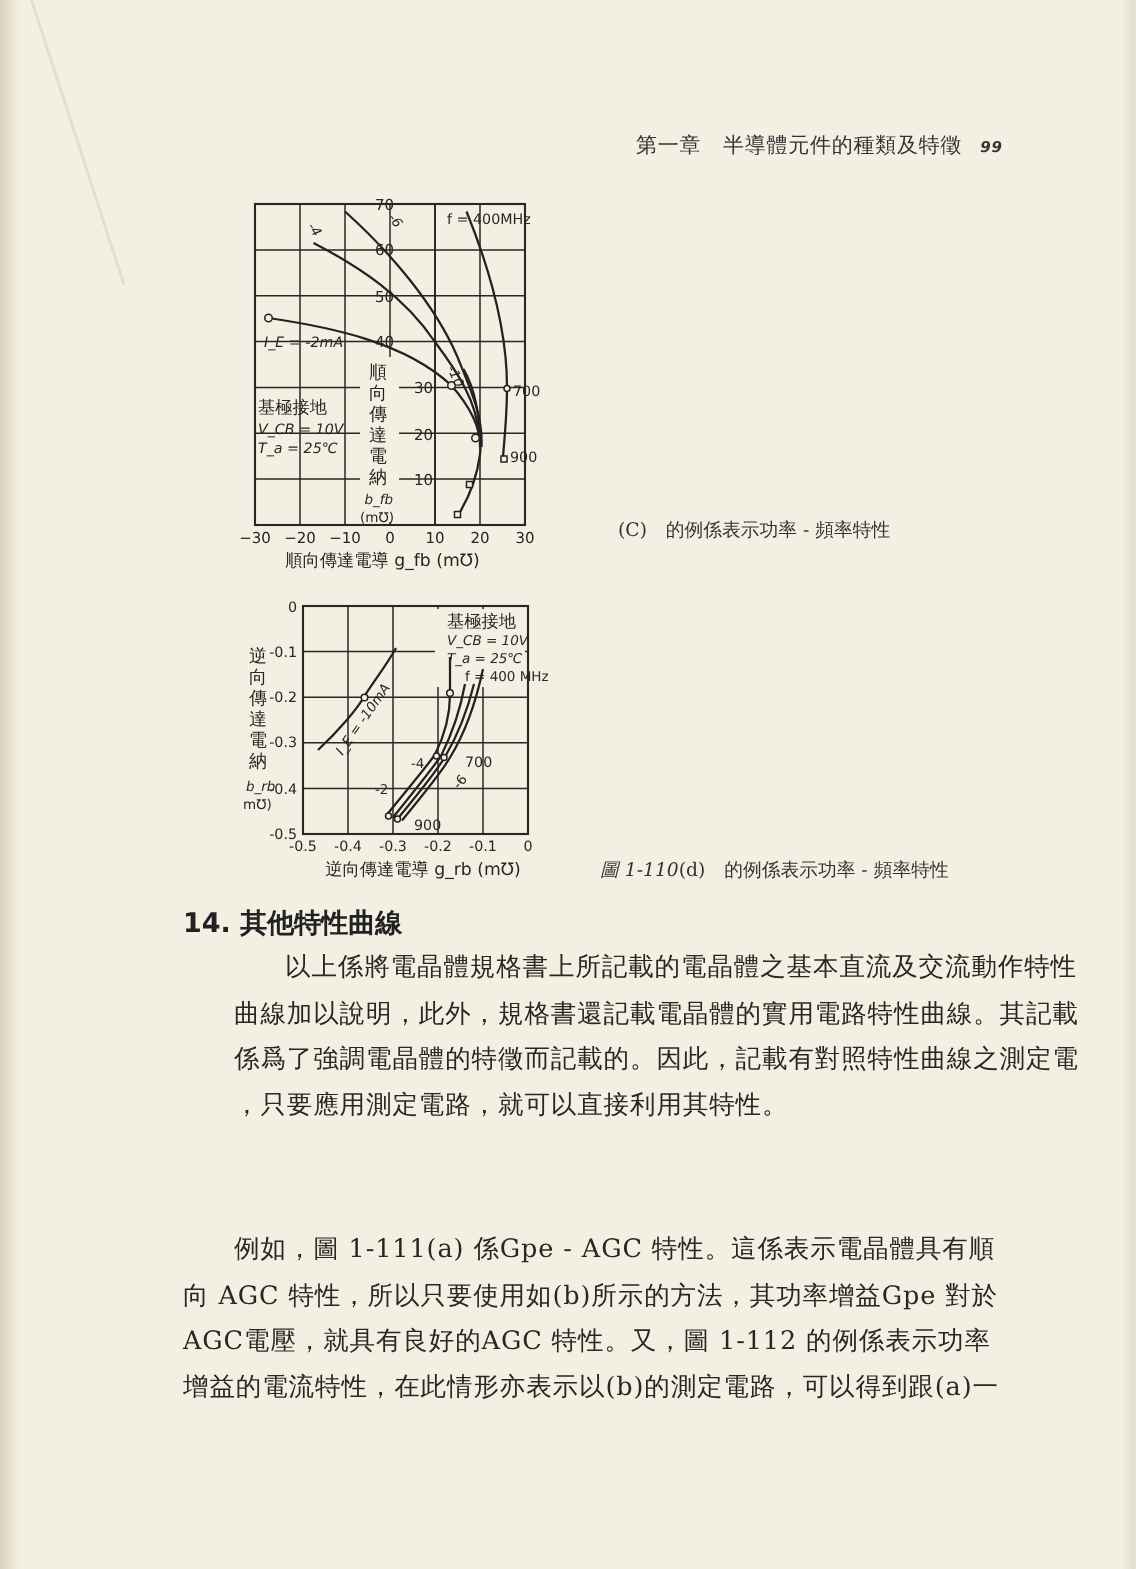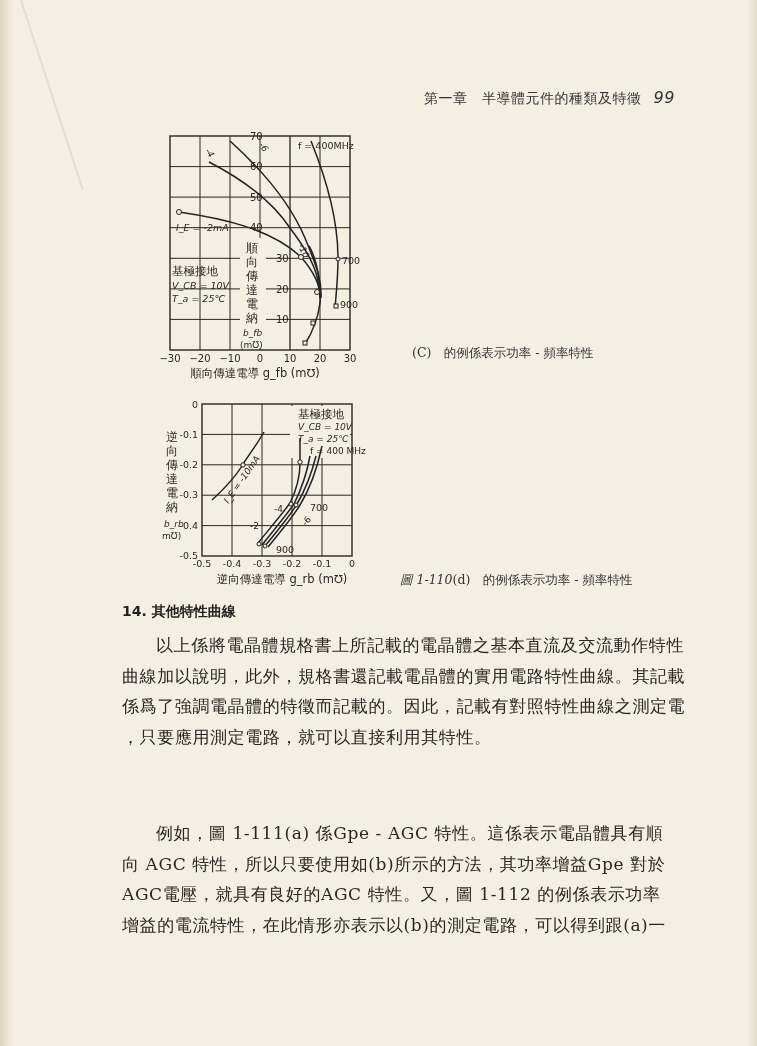--- a/index.html
+++ b/index.html
@@ -4,25 +4,25 @@
   <style>
     html,body{margin:0;padding:0;}
     body{width:757px;height:1046px;background:#f3efe3;position:relative;overflow:hidden;
       font-family:"DejaVu Serif","Liberation Serif",serif;color:#2a2622;}
     .page-edge{position:absolute;left:0;top:0;width:14px;height:1046px;
       background:linear-gradient(to right,#d9d2bf,#ece6d6 60%,#f3efe3);}
     .page-edge2{position:absolute;right:0;top:0;width:10px;height:1046px;
       background:linear-gradient(to left,#e2dccb,#f3efe3);}
     .fold{position:absolute;left:20px;top:0;width:2px;height:200px;background:rgba(180,170,150,0.25);transform:rotate(-18deg);transform-origin:top left;}
     .header{position:absolute;left:424px;top:88px;font-size:14px;letter-spacing:0.5px;color:#333;}
-    .header .pg{font-family:"DejaVu Sans","Liberation Sans",sans-serif;font-weight:normal;font-style:italic;font-size:16px;margin-left:12px;}
+    .header .pg{font-family:"DejaVu Sans","Liberation Sans",sans-serif;font-weight:bold;font-style:italic;font-size:10px;margin-left:12px;}
     svg text{font-family:"DejaVu Sans","Liberation Sans",sans-serif;fill:#2a2622;}
     .chart{position:absolute;}
     .caption{position:absolute;font-size:12.5px;color:#333;}
-    .section-title{position:absolute;left:122px;top:603px;font-size:14px;font-weight:bold;
+    .section-title{position:absolute;left:122px;top:603px;font-size:18px;font-weight:bold;
       font-family:"DejaVu Sans","Liberation Sans",sans-serif;color:#222;}
     .para{position:absolute;left:122px;width:580px;font-size:17px;line-height:30.5px;color:#2a2622;letter-spacing:0.6px;}
     .para p{margin:0;}
     .indent{padding-left:34px;}
   </style>
 </head>
 <body>
 
 <div class="page-edge"></div>
 <div class="page-edge2"></div>
@@ -181,21 +181,21 @@
   <text x="14" y="129" font-size="9" font-style="italic">b_rb</text>
   <text x="12" y="141" font-size="9">m℧)</text>
 </svg>
 
 <div class="caption" style="left:400px;top:572px;">
   <span style="margin-right:0;font-style:italic;">圖 1-110</span><span>(d)　的例係表示功率 - 頻率特性</span>
 </div>
 
 <div class="section-title">14. 其他特性曲線</div>
 
-<div class="para" style="top:630px;">
+<div class="para" style="top:630px;margin-left:34px;">
   <p class="indent">以上係將電晶體規格書上所記載的電晶體之基本直流及交流動作特性</p>
   <p>曲線加以說明，此外，規格書還記載電晶體的實用電路特性曲線。其記載</p>
   <p>係爲了強調電晶體的特徵而記載的。因此，記載有對照特性曲線之測定電</p>
   <p>，只要應用測定電路，就可以直接利用其特性。</p>
 </div>
 
 <div class="para" style="top:818px;">
   <p class="indent">例如，圖 1-111(a) 係Gpe - AGC 特性。這係表示電晶體具有順</p>
   <p>向 AGC 特性，所以只要使用如(b)所示的方法，其功率增益Gpe 對於</p>
   <p>AGC電壓，就具有良好的AGC 特性。又，圖 1-112 的例係表示功率</p>

